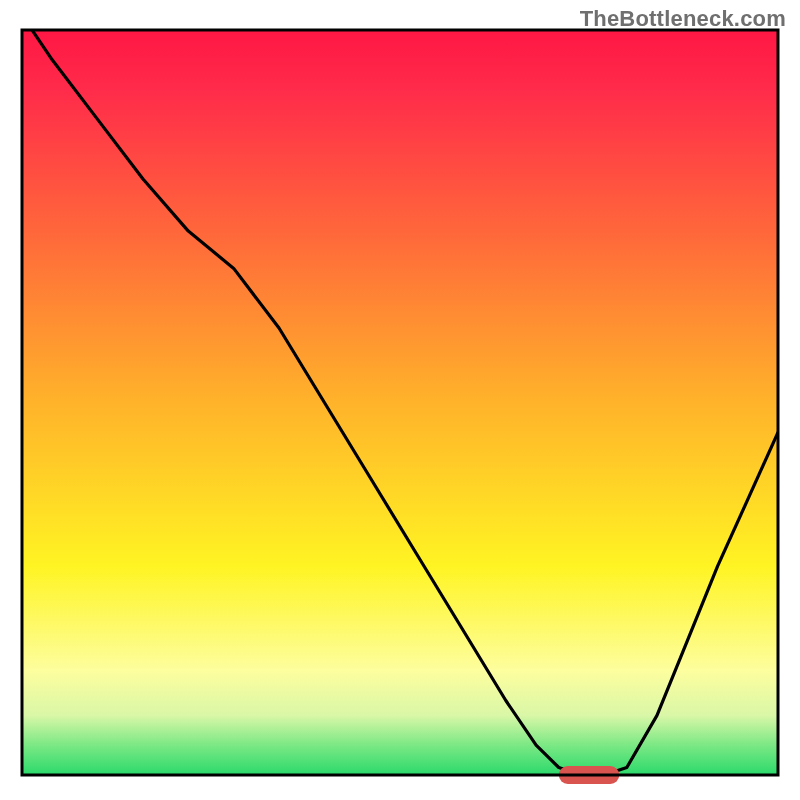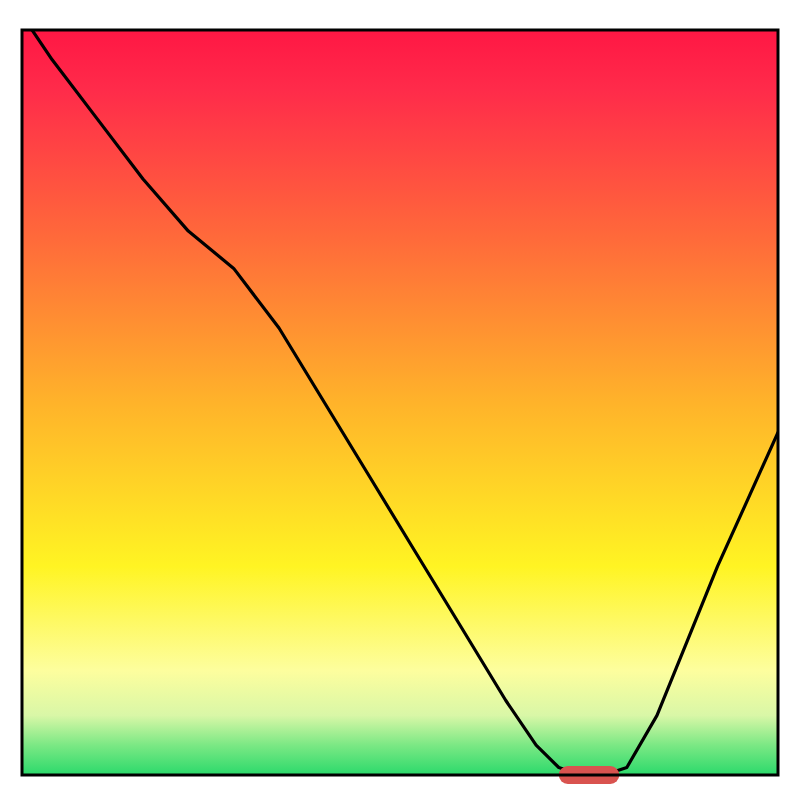--- a/index.html
+++ b/index.html
@@ -28,20 +28,21 @@
   svg.plot {
     position: absolute;
     left: 0;
     top: 0;
   }
 </style>
 </head>
 <body>
 
 <div class="chart-container">
+  <div class="watermark">TheBottleneck.com</div>
   <svg class="plot" width="800" height="800" viewBox="0 0 800 800">
     <defs>
       <linearGradient id="bg-grad" x1="0" y1="0" x2="0" y2="1">
           <stop offset="0.0%" stop-color="#ff1744"></stop>
           <stop offset="8.0%" stop-color="#ff2b4a"></stop>
           <stop offset="28.0%" stop-color="#ff6a3a"></stop>
           <stop offset="50.0%" stop-color="#ffb32a"></stop>
           <stop offset="72.0%" stop-color="#fff423"></stop>
           <stop offset="86.0%" stop-color="#fdfe9e"></stop>
           <stop offset="92.0%" stop-color="#d9f7a7"></stop>

